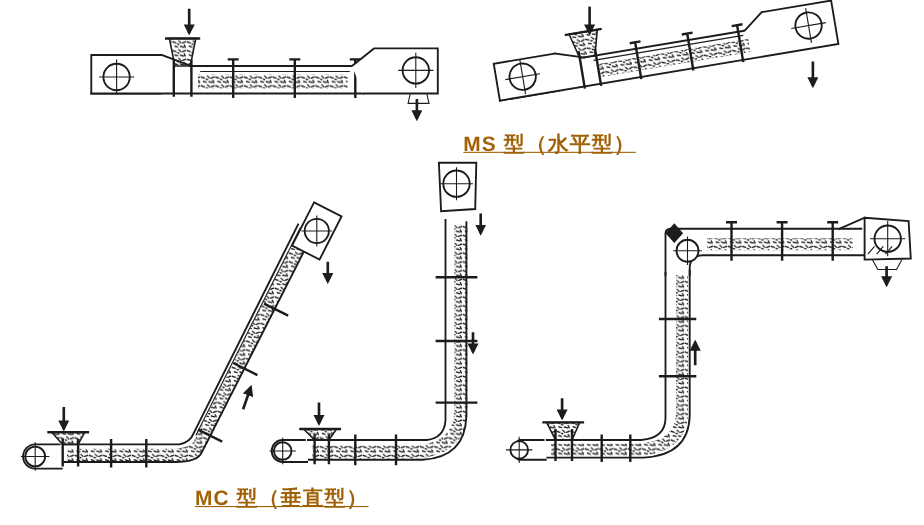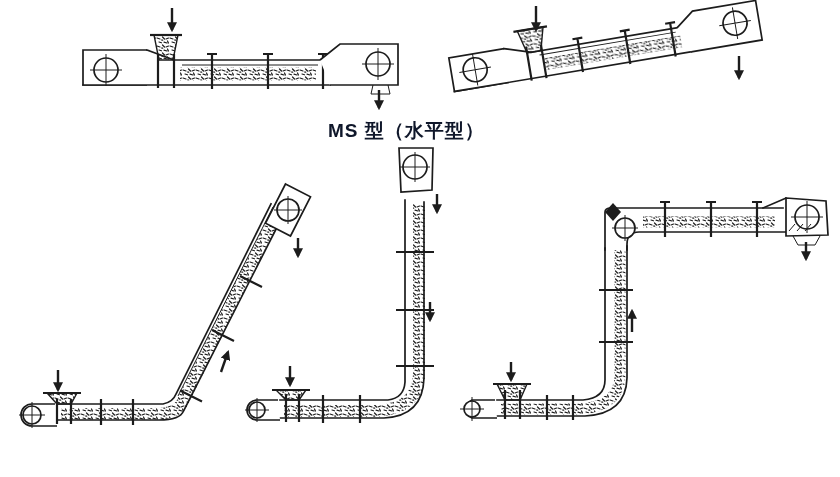--- a/index.html
+++ b/index.html
@@ -1,20 +1,20 @@
 <!DOCTYPE html>
 <html><head>
 <meta charset="utf-8">
 <style>
   html,body{margin:0;padding:0;background:#fff;}
   .stage{position:relative;width:840px;height:477px;background:#ffffff;overflow:hidden;
          font-family:"Liberation Sans","DejaVu Sans",sans-serif;}
   .fig{position:absolute;}
-  .cap{position:absolute;font-weight:bold;font-size:19px;color:#0f172a;letter-spacing:1px;
-       text-align:left;white-space:nowrap;}
+  .cap{position:absolute;font-weight:bold;font-size:19px;color:#a16207;letter-spacing:1px;
+       text-align:right;white-space:nowrap;text-decoration:underline;}
   
   .ln{stroke:#1c1c1c;stroke-width:1.7;fill:none;stroke-linecap:square;}
   .thin{stroke:#1c1c1c;stroke-width:1;fill:none;}
   .tk{stroke:#1c1c1c;stroke-width:2.2;fill:none;stroke-linecap:butt;}
   .arrow{stroke:#1c1c1c;stroke-width:2.4;fill:none;}
   .housing{fill:#ffffff;stroke:#1c1c1c;stroke-width:1.7;}
   .wheel{fill:#ffffff;stroke:#1c1c1c;stroke-width:1.7;}
   .cross{stroke:#1c1c1c;stroke-width:1;fill:none;}
   .stipfill{fill:url(#stip);stroke:#1c1c1c;stroke-width:1.4;}
   .band{stroke:url(#stip);fill:none;}
@@ -188,14 +188,15 @@
     <g>
       <path class="tk" d="M40 194 H78"></path>
       <polygon class="stipfill" points="44,194 74,194 67,210 52,210"></polygon>
       <path class="tk" d="M52 200 V229 M67 200 V229"></path>
     </g>
     <line class="arrow" x1="58" y1="172" x2="58" y2="190" marker-end="url(#ah)"></line>
     <line class="arrow" x1="179" y1="142" x2="179" y2="121" marker-end="url(#ah)"></line>
     <line class="arrow" x1="353" y1="52" x2="353" y2="69" marker-end="url(#ah)"></line>
   </svg>
 
+  <div class="cap" style="left:95px;top:440px;width:240px">MC 型（垂直型）</div>
 
 </div>
 
 </body></html>

